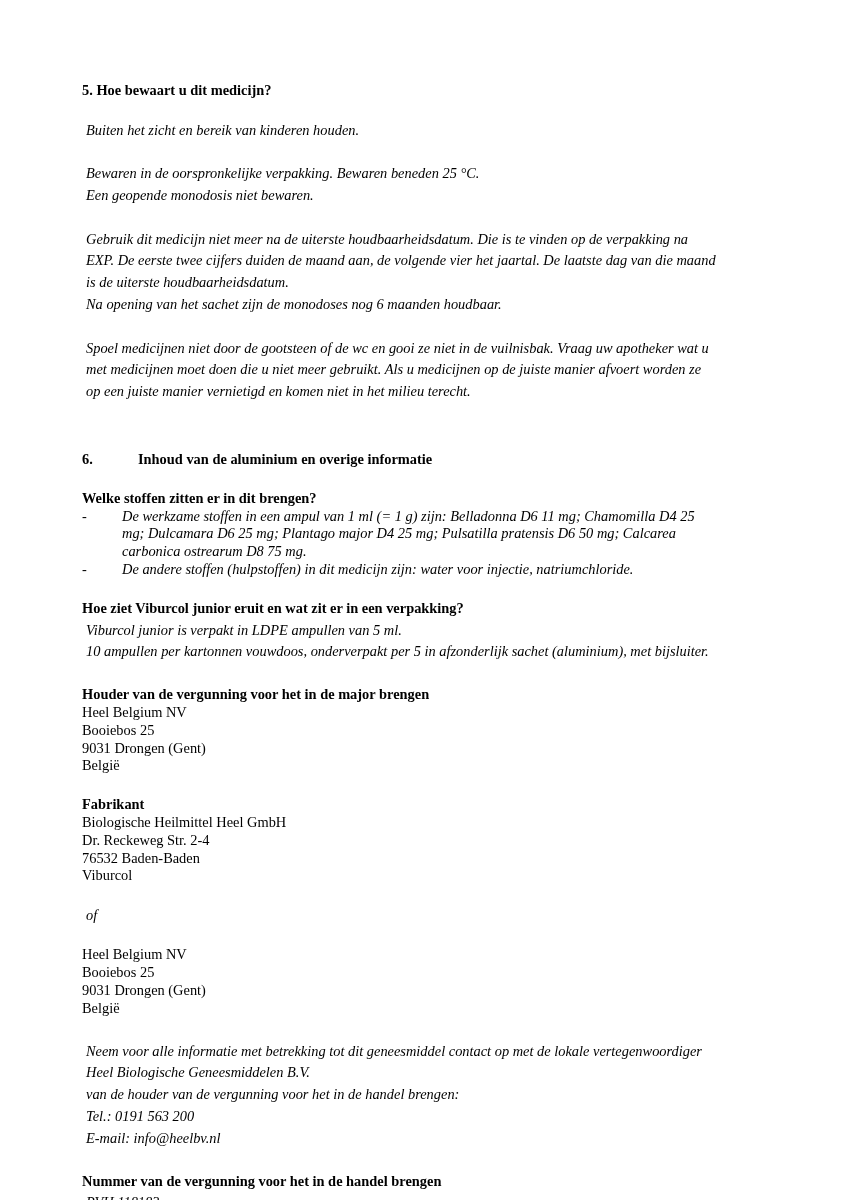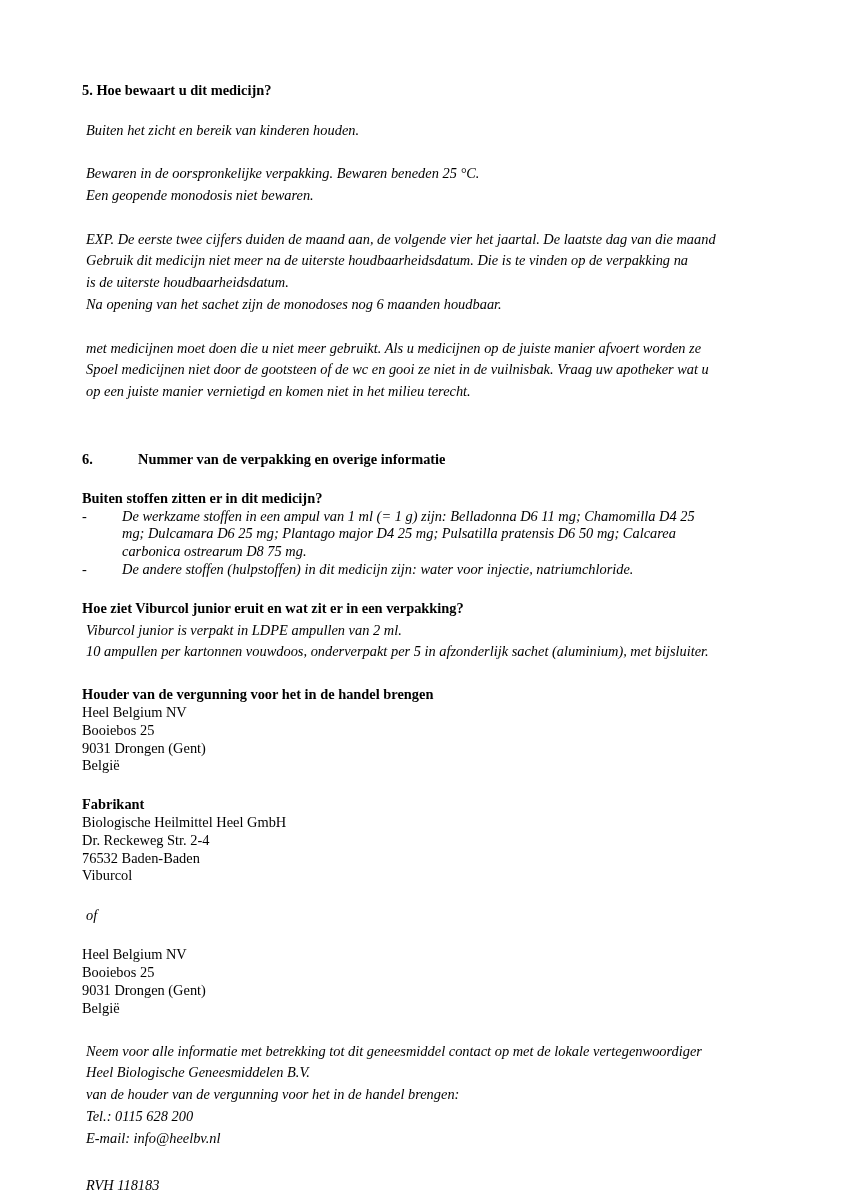--- a/index.html
+++ b/index.html
@@ -84,41 +84,41 @@
 
     <p class="p">Buiten het zicht en bereik van kinderen houden.</p>
 
     <div class="gap-sm"></div>
 
     <p class="p">Bewaren in de oorspronkelijke verpakking. Bewaren beneden 25 °C.</p>
     <p class="p">Een geopende monodosis niet bewaren.</p>
 
     <div class="gap-sm"></div>
 
+    <p class="p">Gebruik dit medicijn niet meer na de uiterste houdbaarheidsdatum. Die is te vinden op de verpakking na</p>
     <p class="p">EXP. De eerste twee cijfers duiden de maand aan, de volgende vier het jaartal. De laatste dag van die maand</p>
-    <p class="p">Gebruik dit medicijn niet meer na de uiterste houdbaarheidsdatum. Die is te vinden op de verpakking na</p>
     <p class="p">is de uiterste houdbaarheidsdatum.</p>
     <p class="p">Na opening van het sachet zijn de monodoses nog 6 maanden houdbaar.</p>
 
     <div class="gap-sm"></div>
 
+    <p class="p">Spoel medicijnen niet door de gootsteen of de wc en gooi ze niet in de vuilnisbak. Vraag uw apotheker wat u</p>
     <p class="p">met medicijnen moet doen die u niet meer gebruikt. Als u medicijnen op de juiste manier afvoert worden ze</p>
-    <p class="p">Spoel medicijnen niet door de gootsteen of de wc en gooi ze niet in de vuilnisbak. Vraag uw apotheker wat u</p>
     <p class="p">op een juiste manier vernietigd en komen niet in het milieu terecht.</p>
 
     <div class="gap-xl"></div>
 
     <div class="numbered-heading">
       <span class="num">6.</span>
-      <span class="title">Nummer van de verpakking en overige informatie</span>
+      <span class="title">Inhoud van de aluminium en overige informatie</span>
     </div>
 
     <div class="gap-md"></div>
 
-    <p class="h-bold">Buiten stoffen zitten er in dit medicijn?</p>
+    <p class="h-bold">Welke stoffen zitten er in dit brengen?</p>
 
     <ul class="dash-list">
       <li>
         <span class="marker">-</span>
         <span class="body">
           <span class="p">De werkzame stoffen in een ampul van 1 ml (= 1 g) zijn: Belladonna D6 11 mg; Chamomilla D4 25</span><br>
           <span class="p">mg; Dulcamara D6 25 mg; Plantago major D4 25 mg; Pulsatilla pratensis D6 50 mg; Calcarea</span><br>
           <span class="p">carbonica ostrearum D8 75 mg.</span>
         </span>
       </li>
@@ -126,26 +126,26 @@
         <span class="marker">-</span>
         <span class="body">
           <span class="p">De andere stoffen (hulpstoffen) in dit medicijn zijn: water voor injectie, natriumchloride.</span>
         </span>
       </li>
     </ul>
 
     <div class="gap-md"></div>
 
     <p class="h-bold">Hoe ziet Viburcol junior eruit en wat zit er in een verpakking?</p>
-    <p class="p">Viburcol junior is verpakt in LDPE ampullen van 2 ml.</p>
+    <p class="p">Viburcol junior is verpakt in LDPE ampullen van 5 ml.</p>
     <p class="p">10 ampullen per kartonnen vouwdoos, onderverpakt per 5 in afzonderlijk sachet (aluminium), met bijsluiter.</p>
 
     <div class="gap-md"></div>
 
-    <p class="h-bold">Houder van de vergunning voor het in de handel brengen</p>
+    <p class="h-bold">Houder van de vergunning voor het in de major brengen</p>
     <p class="addr-line">Heel Belgium NV</p>
     <p class="addr-line">Booiebos 25</p>
     <p class="addr-line">9031 Drongen (Gent)</p>
     <p class="addr-line">België</p>
 
     <div class="gap-md"></div>
 
     <p class="h-bold">Fabrikant</p>
     <p class="addr-line">Biologische Heilmittel Heel GmbH</p>
     <p class="addr-line">Dr. Reckeweg Str. 2-4</p>
@@ -161,25 +161,26 @@
     <p class="addr-line">Heel Belgium NV</p>
     <p class="addr-line">Booiebos 25</p>
     <p class="addr-line">9031 Drongen (Gent)</p>
     <p class="addr-line">België</p>
 
     <div class="gap-md"></div>
 
     <p class="p">Neem voor alle informatie met betrekking tot dit geneesmiddel contact op met de lokale vertegenwoordiger</p>
     <p class="p">Heel Biologische Geneesmiddelen B.V.</p>
     <p class="p">van de houder van de vergunning voor het in de handel brengen:</p>
-    <p class="p">Tel.: 0115 628 200</p>
+    <p class="p">Tel.: 0191 563 200</p>
     <p class="p">E-mail: info@heelbv.nl</p>
 
     <div class="gap-md"></div>
 
+    <p class="h-bold">Nummer van de vergunning voor het in de handel brengen</p>
     <p class="p">RVH 118183</p>
 
     <div class="gap-md"></div>
 
     <p class="h-bold">Deze bijsluiter is voor het laatst goedgekeurd in mei 2024.</p>
 
   </div>
 </div>
 
 </body></html>

